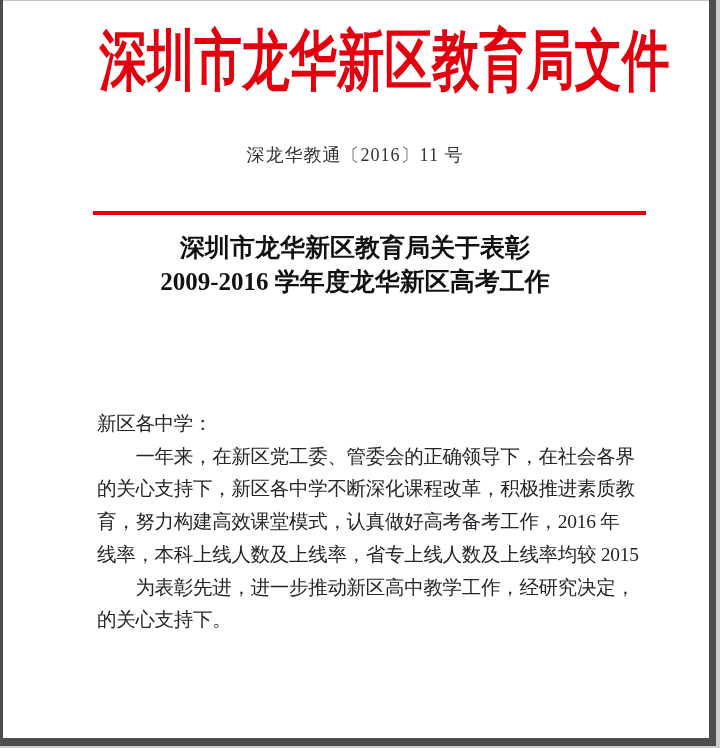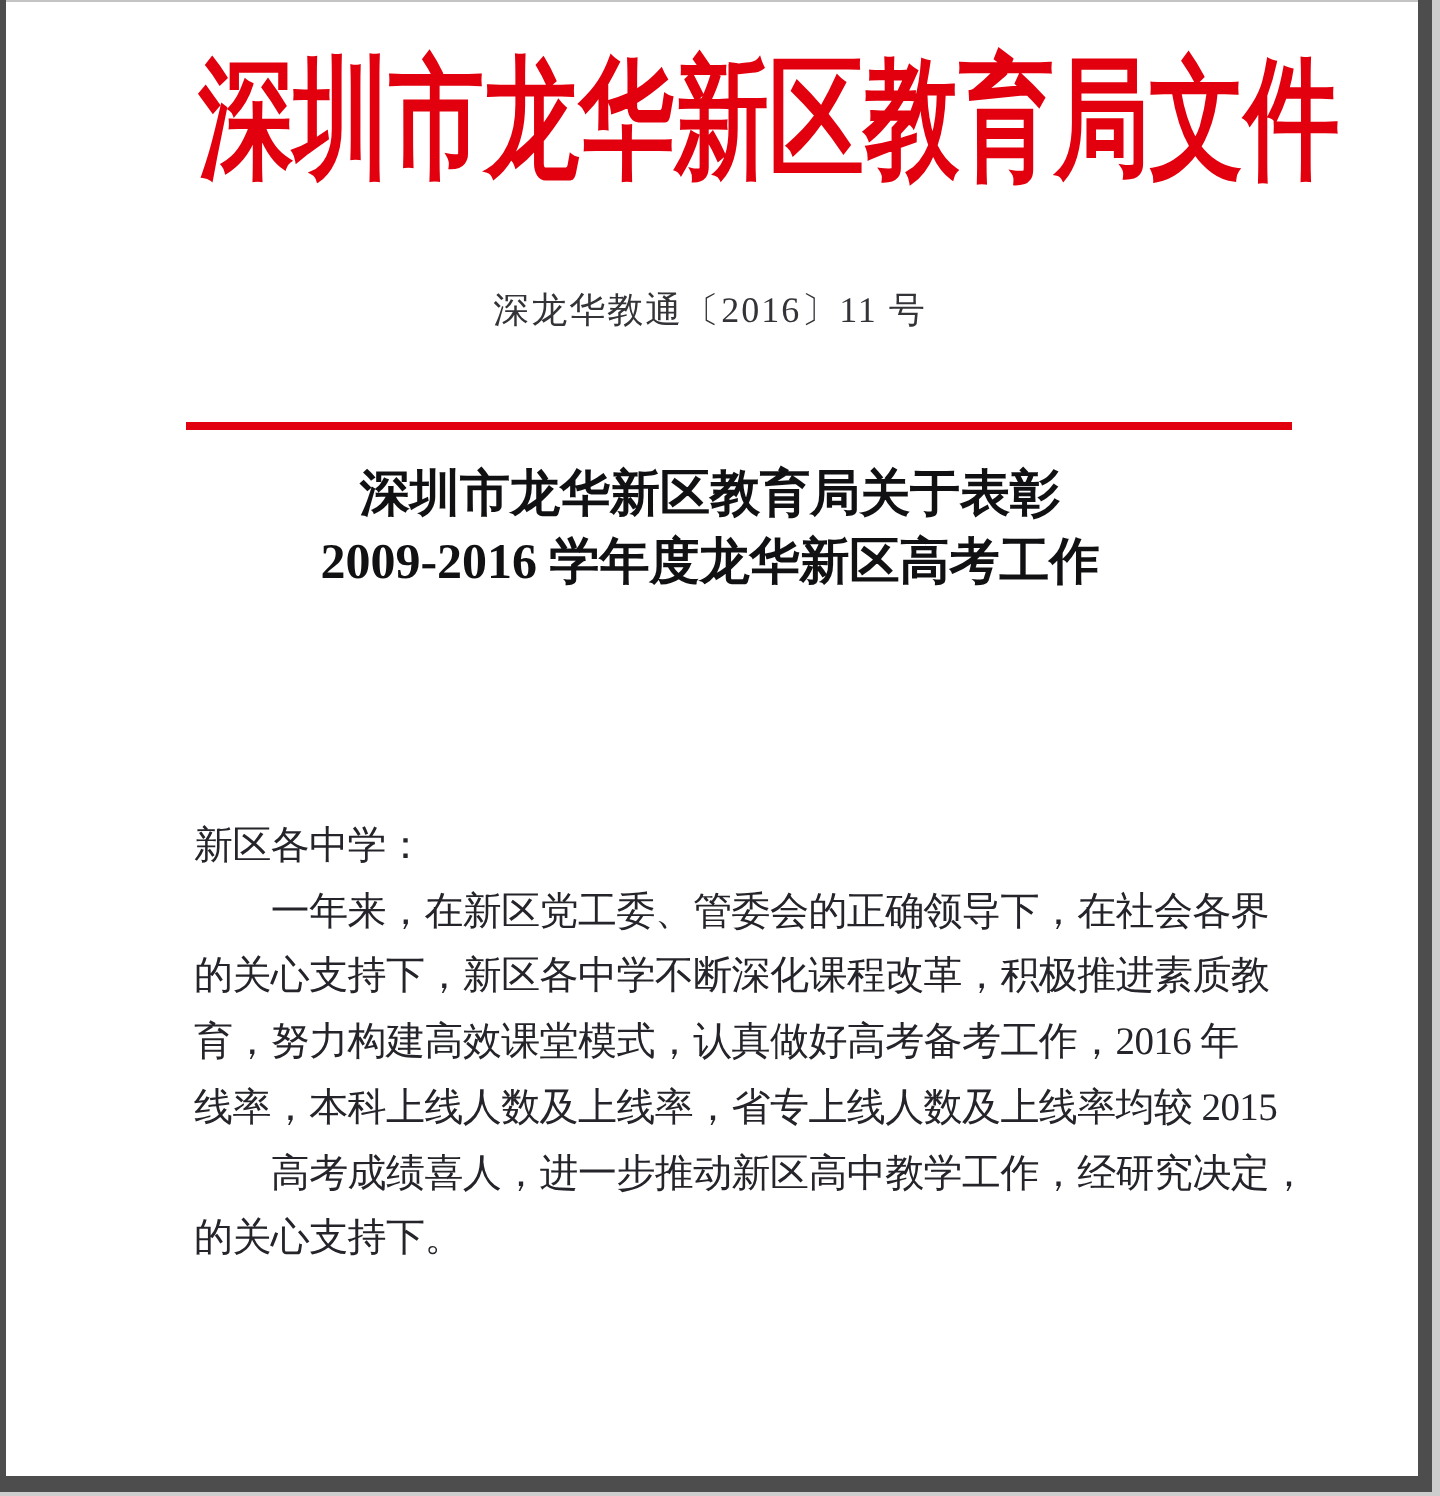--- a/index.html
+++ b/index.html
@@ -104,21 +104,21 @@
     <div class="title-line">深圳市龙华新区教育局关于表彰</div>
     <div class="title-line">2009-2016 学年度龙华新区高考工作</div>
   </div>
 
   <div class="doc-body">
     <div class="line">新区各中学：</div>
     <div class="line">　　一年来，在新区党工委、管委会的正确领导下，在社会各界</div>
     <div class="line">的关心支持下，新区各中学不断深化课程改革，积极推进素质教</div>
     <div class="line">育，努力构建高效课堂模式，认真做好高考备考工作，2016 年</div>
     <div class="line">线率，本科上线人数及上线率，省专上线人数及上线率均较 2015</div>
-    <div class="line">　　高考成绩喜人，进一步推动新区高中教学工作，经研究决定，</div>
+    <div class="line">　　为表彰先进，进一步推动新区高中教学工作，经研究决定，</div>
     <div class="line">的关心支持下。</div>
   </div>
 
   <div class="edge edge-top"></div>
   <div class="edge edge-left"></div>
   <div class="edge edge-right-dark"></div>
   <div class="edge edge-right-light"></div>
   <div class="edge edge-bottom-dark"></div>
   <div class="edge edge-bottom-light"></div>
 

